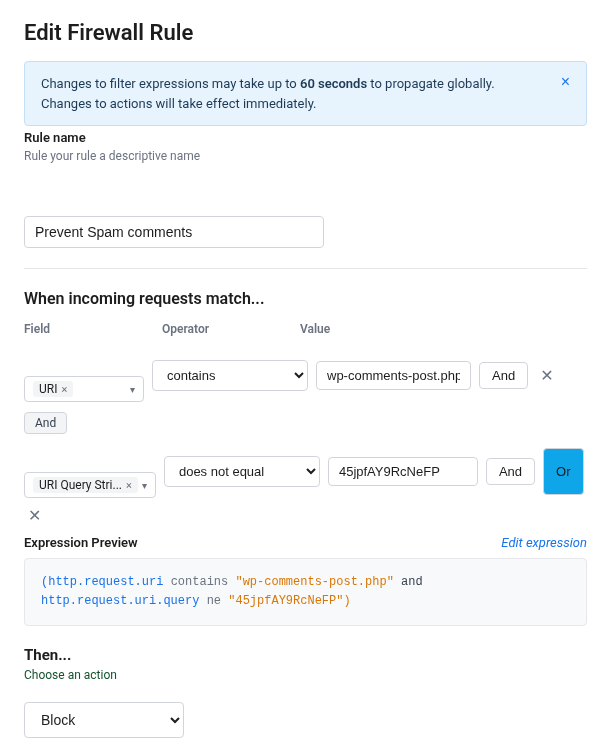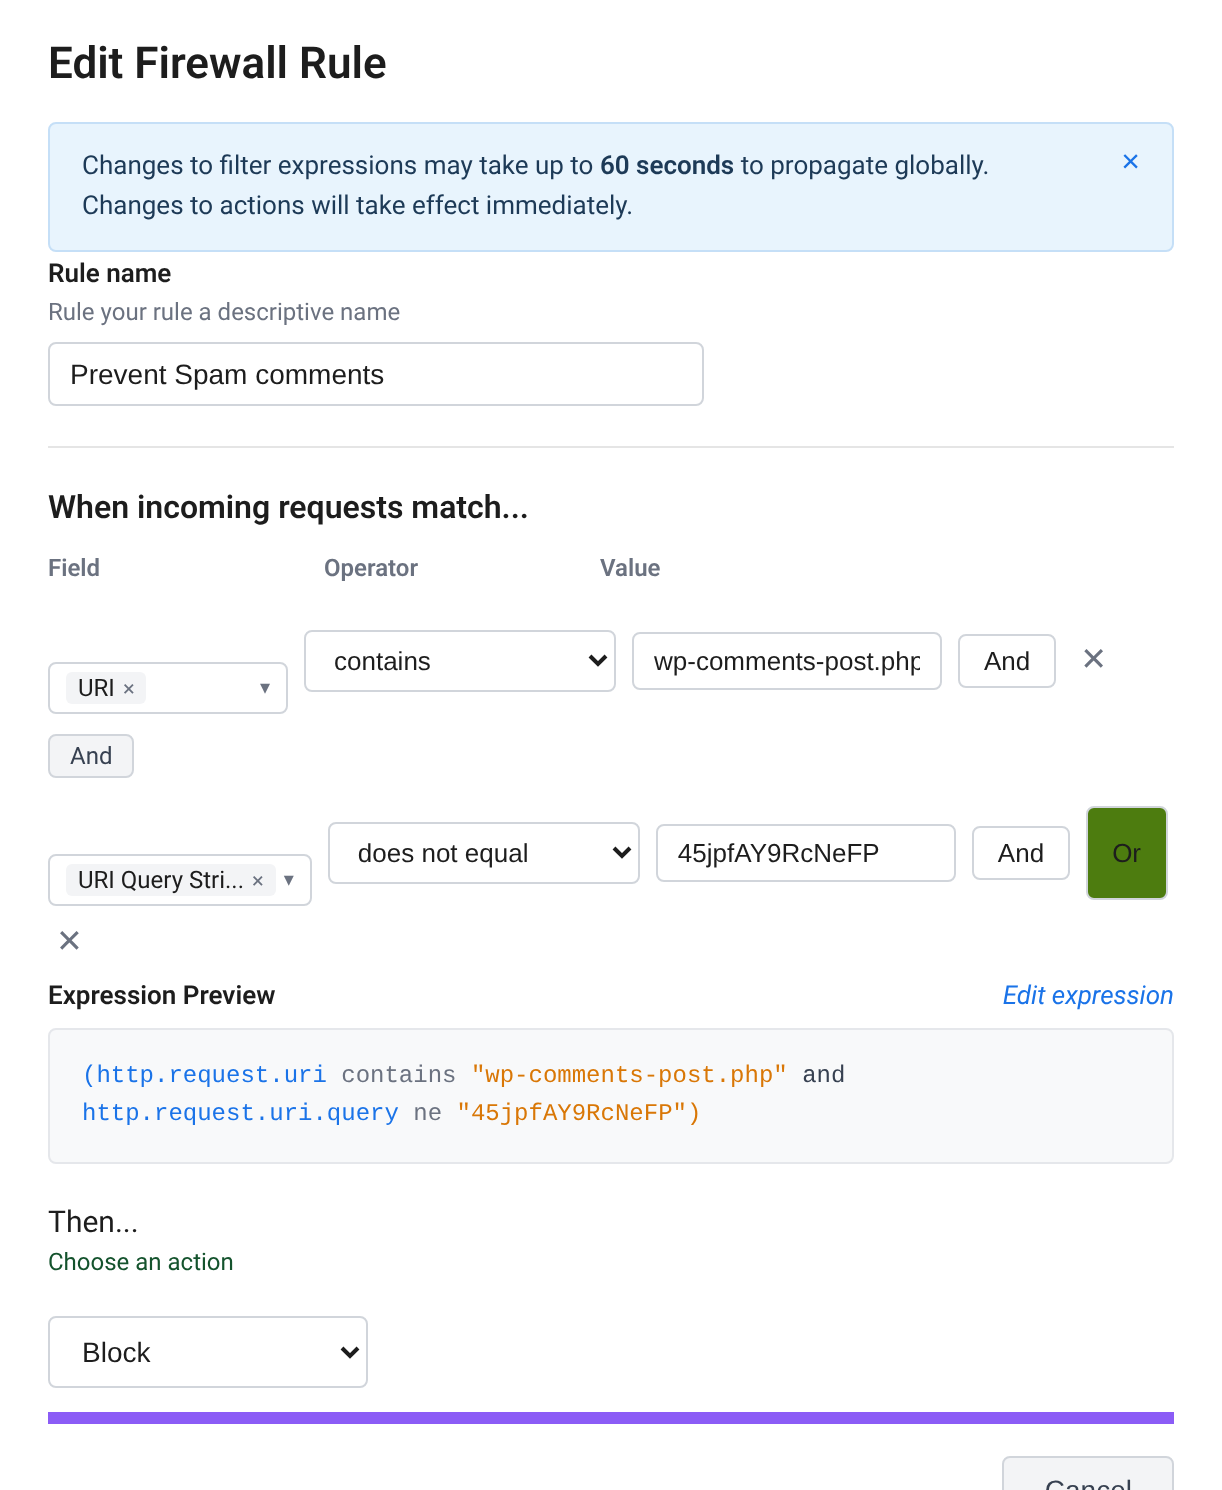--- a/index.html
+++ b/index.html
@@ -54,27 +54,28 @@
       font-weight: 600;
       color: #1d1d1d;
       margin-bottom: 4px;
     }
     .field-hint {
       font-size: 12px;
       color: #6b7280;
       margin-bottom: 8px;
     }
     .text-input {
-      width: 328px;
+      width: 300px;
       padding: 7px 10px;
       border: 1px solid #d1d5db;
       border-radius: 4px;
       font-size: 14px;
       color: #1d1d1d;
       outline: none;
+      margin-top: 45px;
     }
     .section-title {
       font-size: 16px;
       font-weight: 600;
       margin-bottom: 14px;
       color: #1d1d1d;
     }
     .filter-row {
       display: flex;
       align-items: center;
@@ -145,21 +146,21 @@
     .btn-and {
       background: #fff;
       border: 1px solid #d1d5db;
       border-radius: 4px;
       padding: 5px 12px;
       font-size: 13px;
       cursor: pointer;
       color: #1d1d1d;
     }
     .btn-or {
-      background: #4d7c0f;
+      background: #0ea5e9;
       border: 1px solid #d1d5db;
       border-radius: 4px;
       padding: 15px 12px;
       font-size: 13px;
       cursor: pointer;
       color: #1d1d1d;
     }
     .btn-remove {
       background: none;
       border: none;
@@ -210,21 +211,21 @@
       line-height: 1.6;
     }
     .expr-fn { color: #1a73e8; }
     .expr-str { color: #d97706; }
     .expr-key { color: #6b7280; }
     .then-section {
       margin-top: 20px;
     }
     .then-title {
       font-size: 15px;
-      font-weight: 400;
+      font-weight: 700;
       color: #1d1d1d;
       margin-bottom: 4px;
     }
     .action-label {
       font-size: 12px;
       color: #14532d;
       margin-bottom: 20px;
     }
     .action-select-wrap {
       display: flex;

